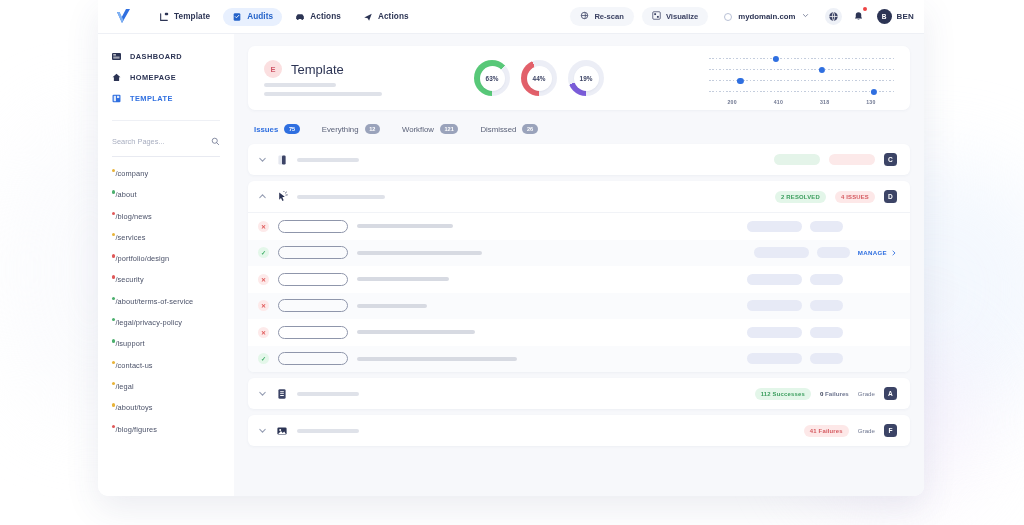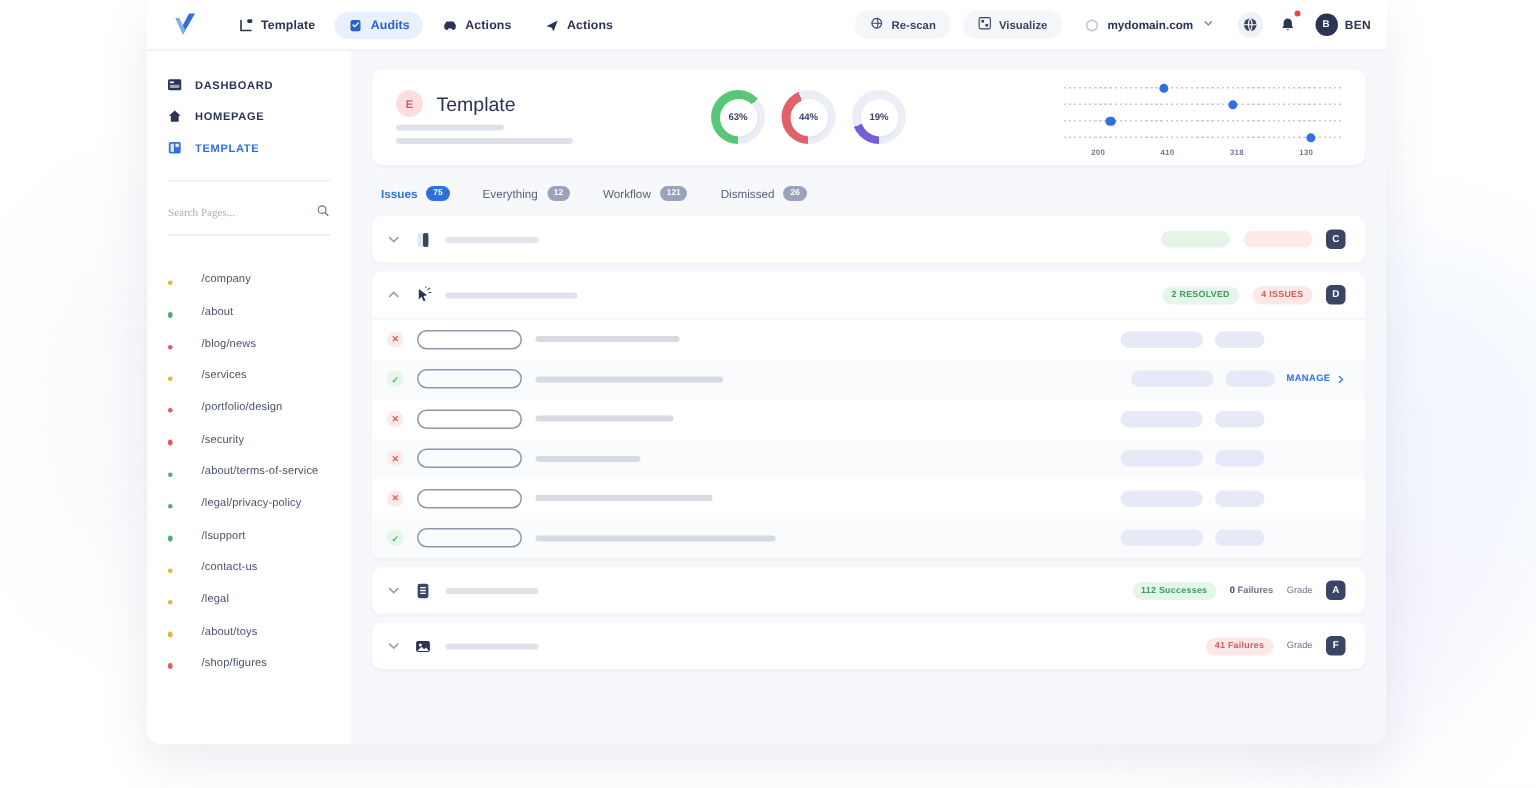--- a/index.html
+++ b/index.html
@@ -88,26 +88,26 @@
   .side-nav-item.active { color: #2f6fe0; }
   .side-ico { width: 9px; height: 9px; display:flex; align-items:center; justify-content:center; }
   .side-sep { height:1px; background:#eef0f5; margin: 11px 14px 0; }
 
   .search-row {
     margin: 11px 14px 0; display:flex; align-items:center;
     border-bottom: 1px solid #e8eaf1; padding-bottom: 6px;
   }
   .search-input {
     border:0; outline:0; flex:1; font-size: 7.4px; color:#9aa1b5;
-    font-family: Liberation Serif, serif; background: transparent;
+    font-family: Liberation Sans, sans-serif; background: transparent;
   }
   .search-input::placeholder { color:#a8aec0; }
 
   .pages { margin-top: 12px; padding: 0 14px; }
-  .page-item { display:flex; align-items:flex-end; gap: 19px; height: 21.3px; }
+  .page-item { display:flex; align-items:flex-start; gap: 0; height: 21.3px; }
   .page-dot { width: 3.4px; height: 3.4px; border-radius: 50%; flex:0 0 3.4px;}
   .page-label { font-size: 7.4px; color: #4a5168; letter-spacing: .1px; }
 
   
   .main { flex: 1; background: #f7f8fb; padding: 12px 14px 0 14px; min-width: 0; }
 
   .header-card {
     background: #fff; border-radius: 7px; height: 64px;
     display:flex; align-items:center; padding: 0 16px;
     box-shadow: 0 1px 3px rgba(60,70,120,.05);
@@ -371,21 +371,21 @@
             <div class="page-item">
               <span class="page-dot" style="background:#e8b339"></span>
               <span class="page-label">/legal</span>
             </div>
             <div class="page-item">
               <span class="page-dot" style="background:#e8b339"></span>
               <span class="page-label">/about/toys</span>
             </div>
             <div class="page-item">
               <span class="page-dot" style="background:#e05a5a"></span>
-              <span class="page-label">/shop/figures</span>
+              <span class="page-label">/blog/figures</span>
             </div>
           </div>
       </div>
 
       <div class="main">
 
         <div class="header-card">
           <div class="hc-left">
             <div class="hc-title-row">
               <span class="hc-avatar">E</span>

